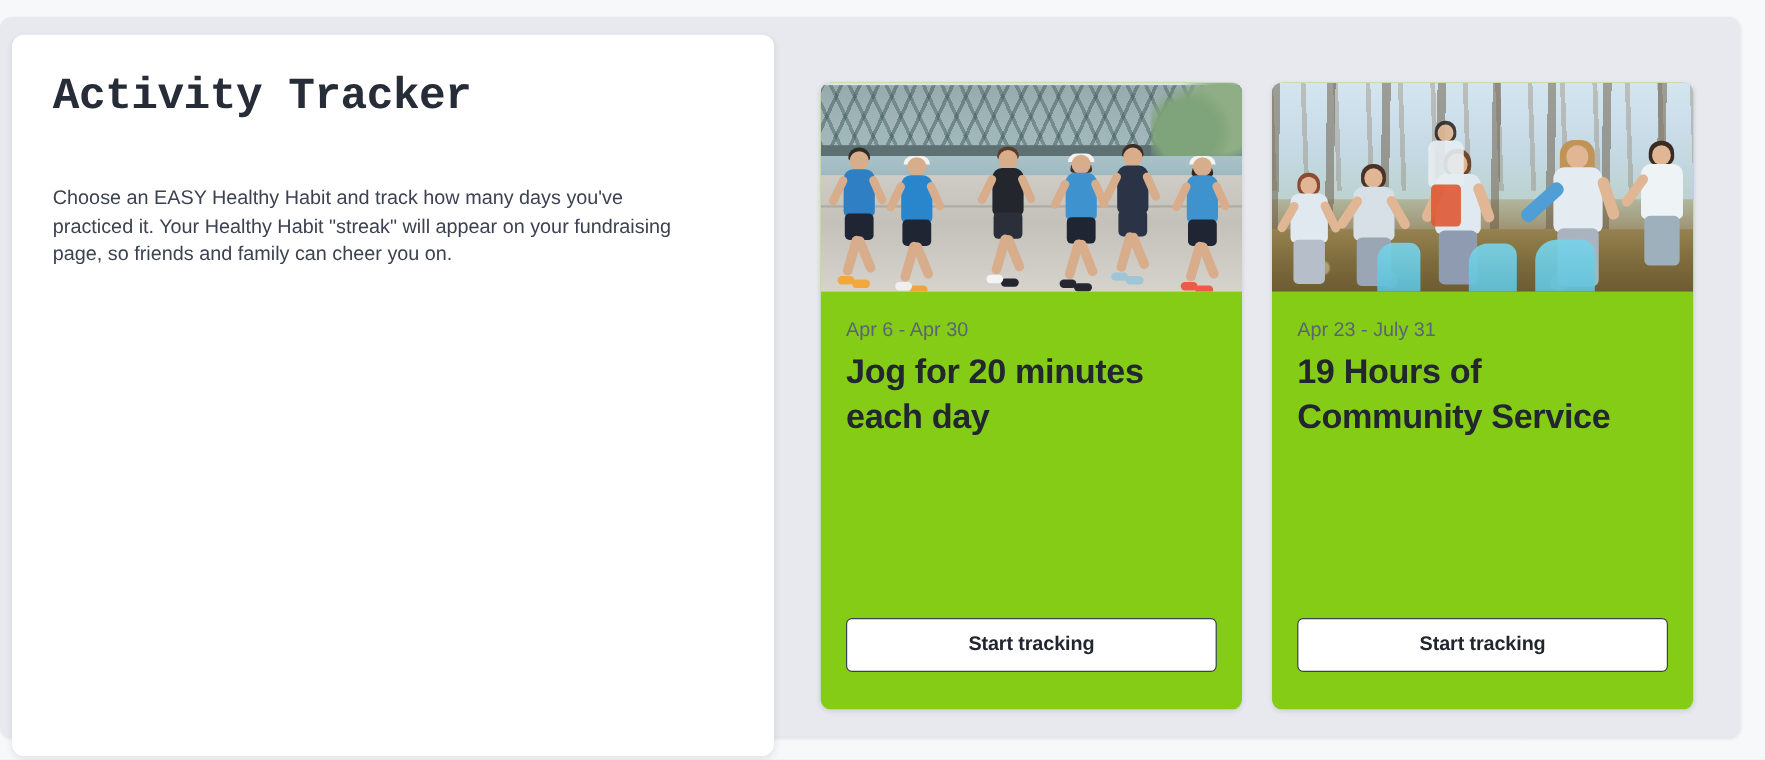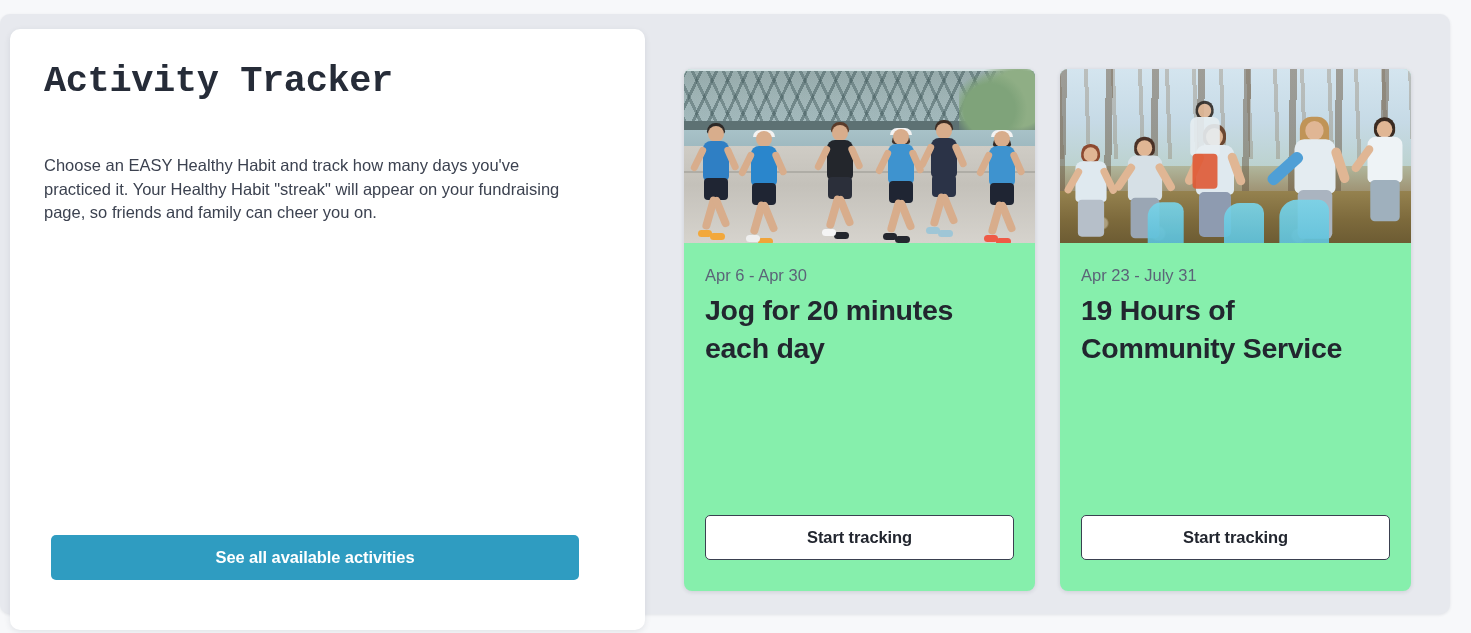--- a/index.html
+++ b/index.html
@@ -90,21 +90,21 @@
   .cards {
     position: absolute;
     left: 684px;
     top: 55px;
     display: flex;
     gap: 25px;
   }
   .card {
     width: 351px;
     height: 522px;
-    background: #86efac;
+    background: #84cc16;
     border-radius: 8px;
     box-shadow: 0 1px 4px rgba(40,48,70,0.14);
     overflow: hidden;
     position: relative;
     box-sizing: border-box;
   }
   .card-photo {
     width: 351px;
     height: 174px;
     position: relative;
@@ -201,21 +201,20 @@
 </style>
 </head>
 <body>
 
 <div class="shell">
 
   <section class="left-panel">
     <div class="panel-inner">
       <h1 class="page-title">Activity Tracker</h1>
       <p class="page-desc">Choose an EASY Healthy Habit and track how many days you've practiced it. Your Healthy Habit "streak" will appear on your fundraising page, so friends and family can cheer you on.</p>
-      <button class="cta-button">See all available activities</button>
     </div>
   </section>
 
   <div class="cards">
 
     <article class="card">
       <div class="card-photo ph-run">
         <div class="sky"></div>
         <div class="bridge"></div>
         <div class="bridge-deck"></div>

